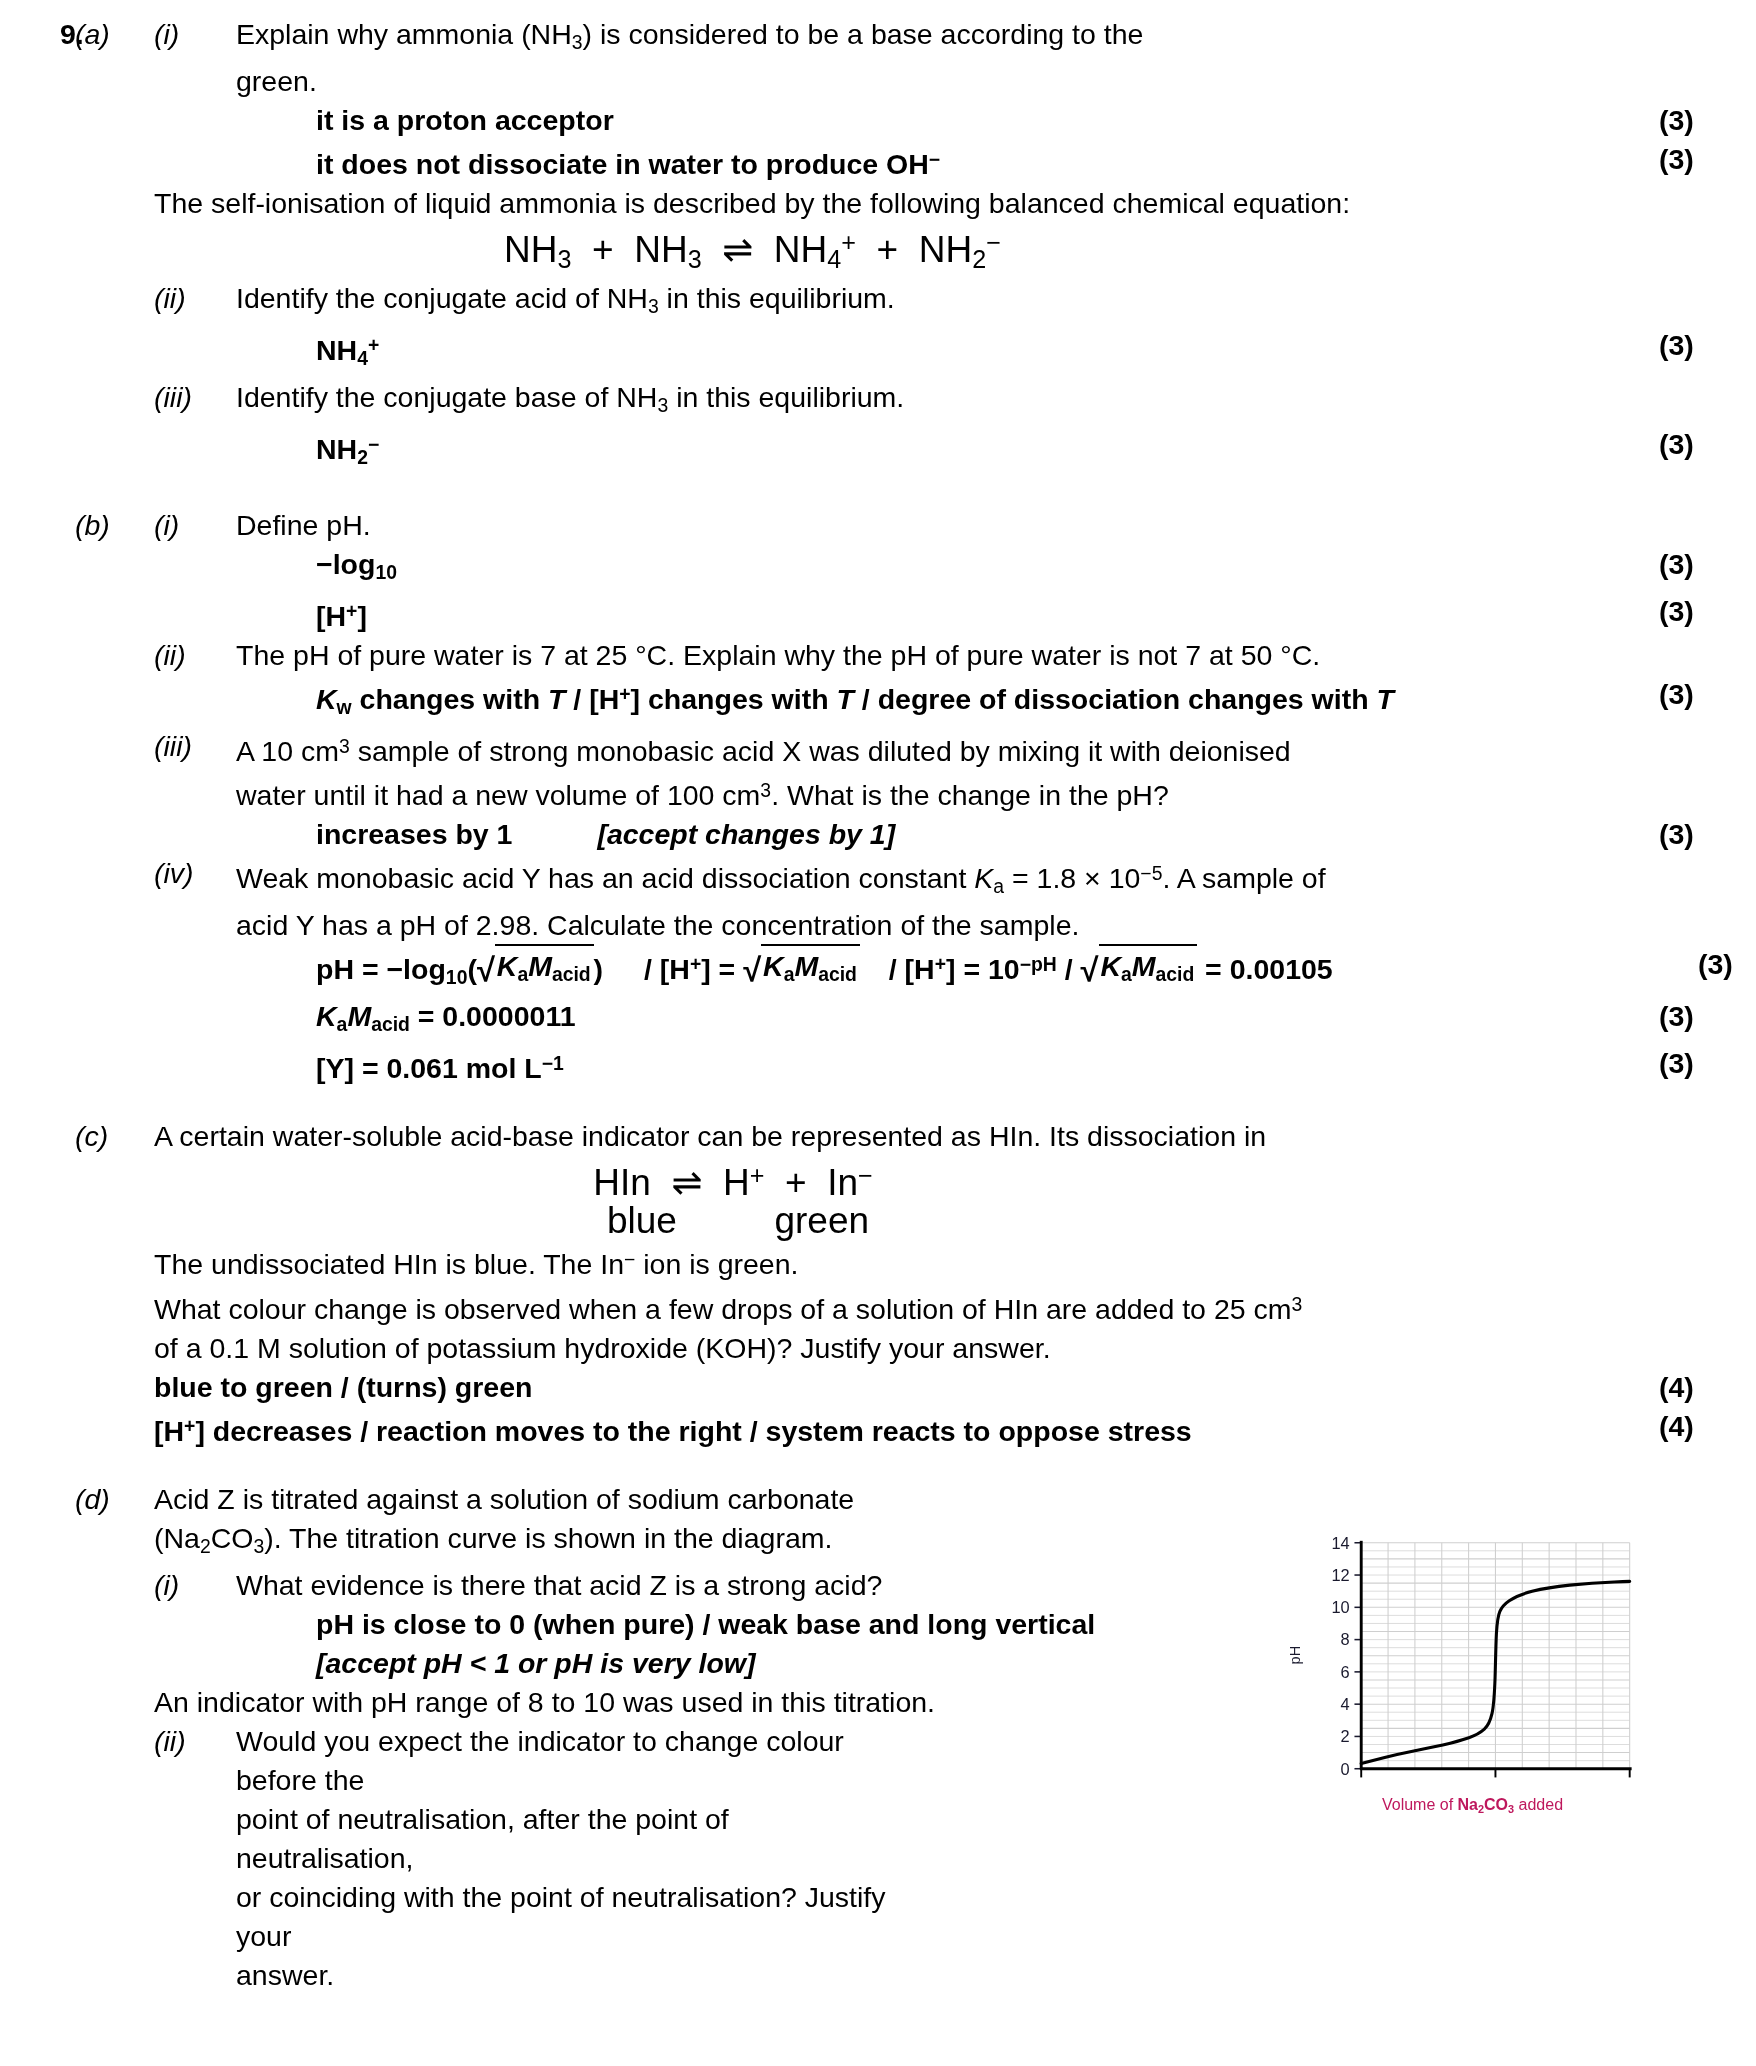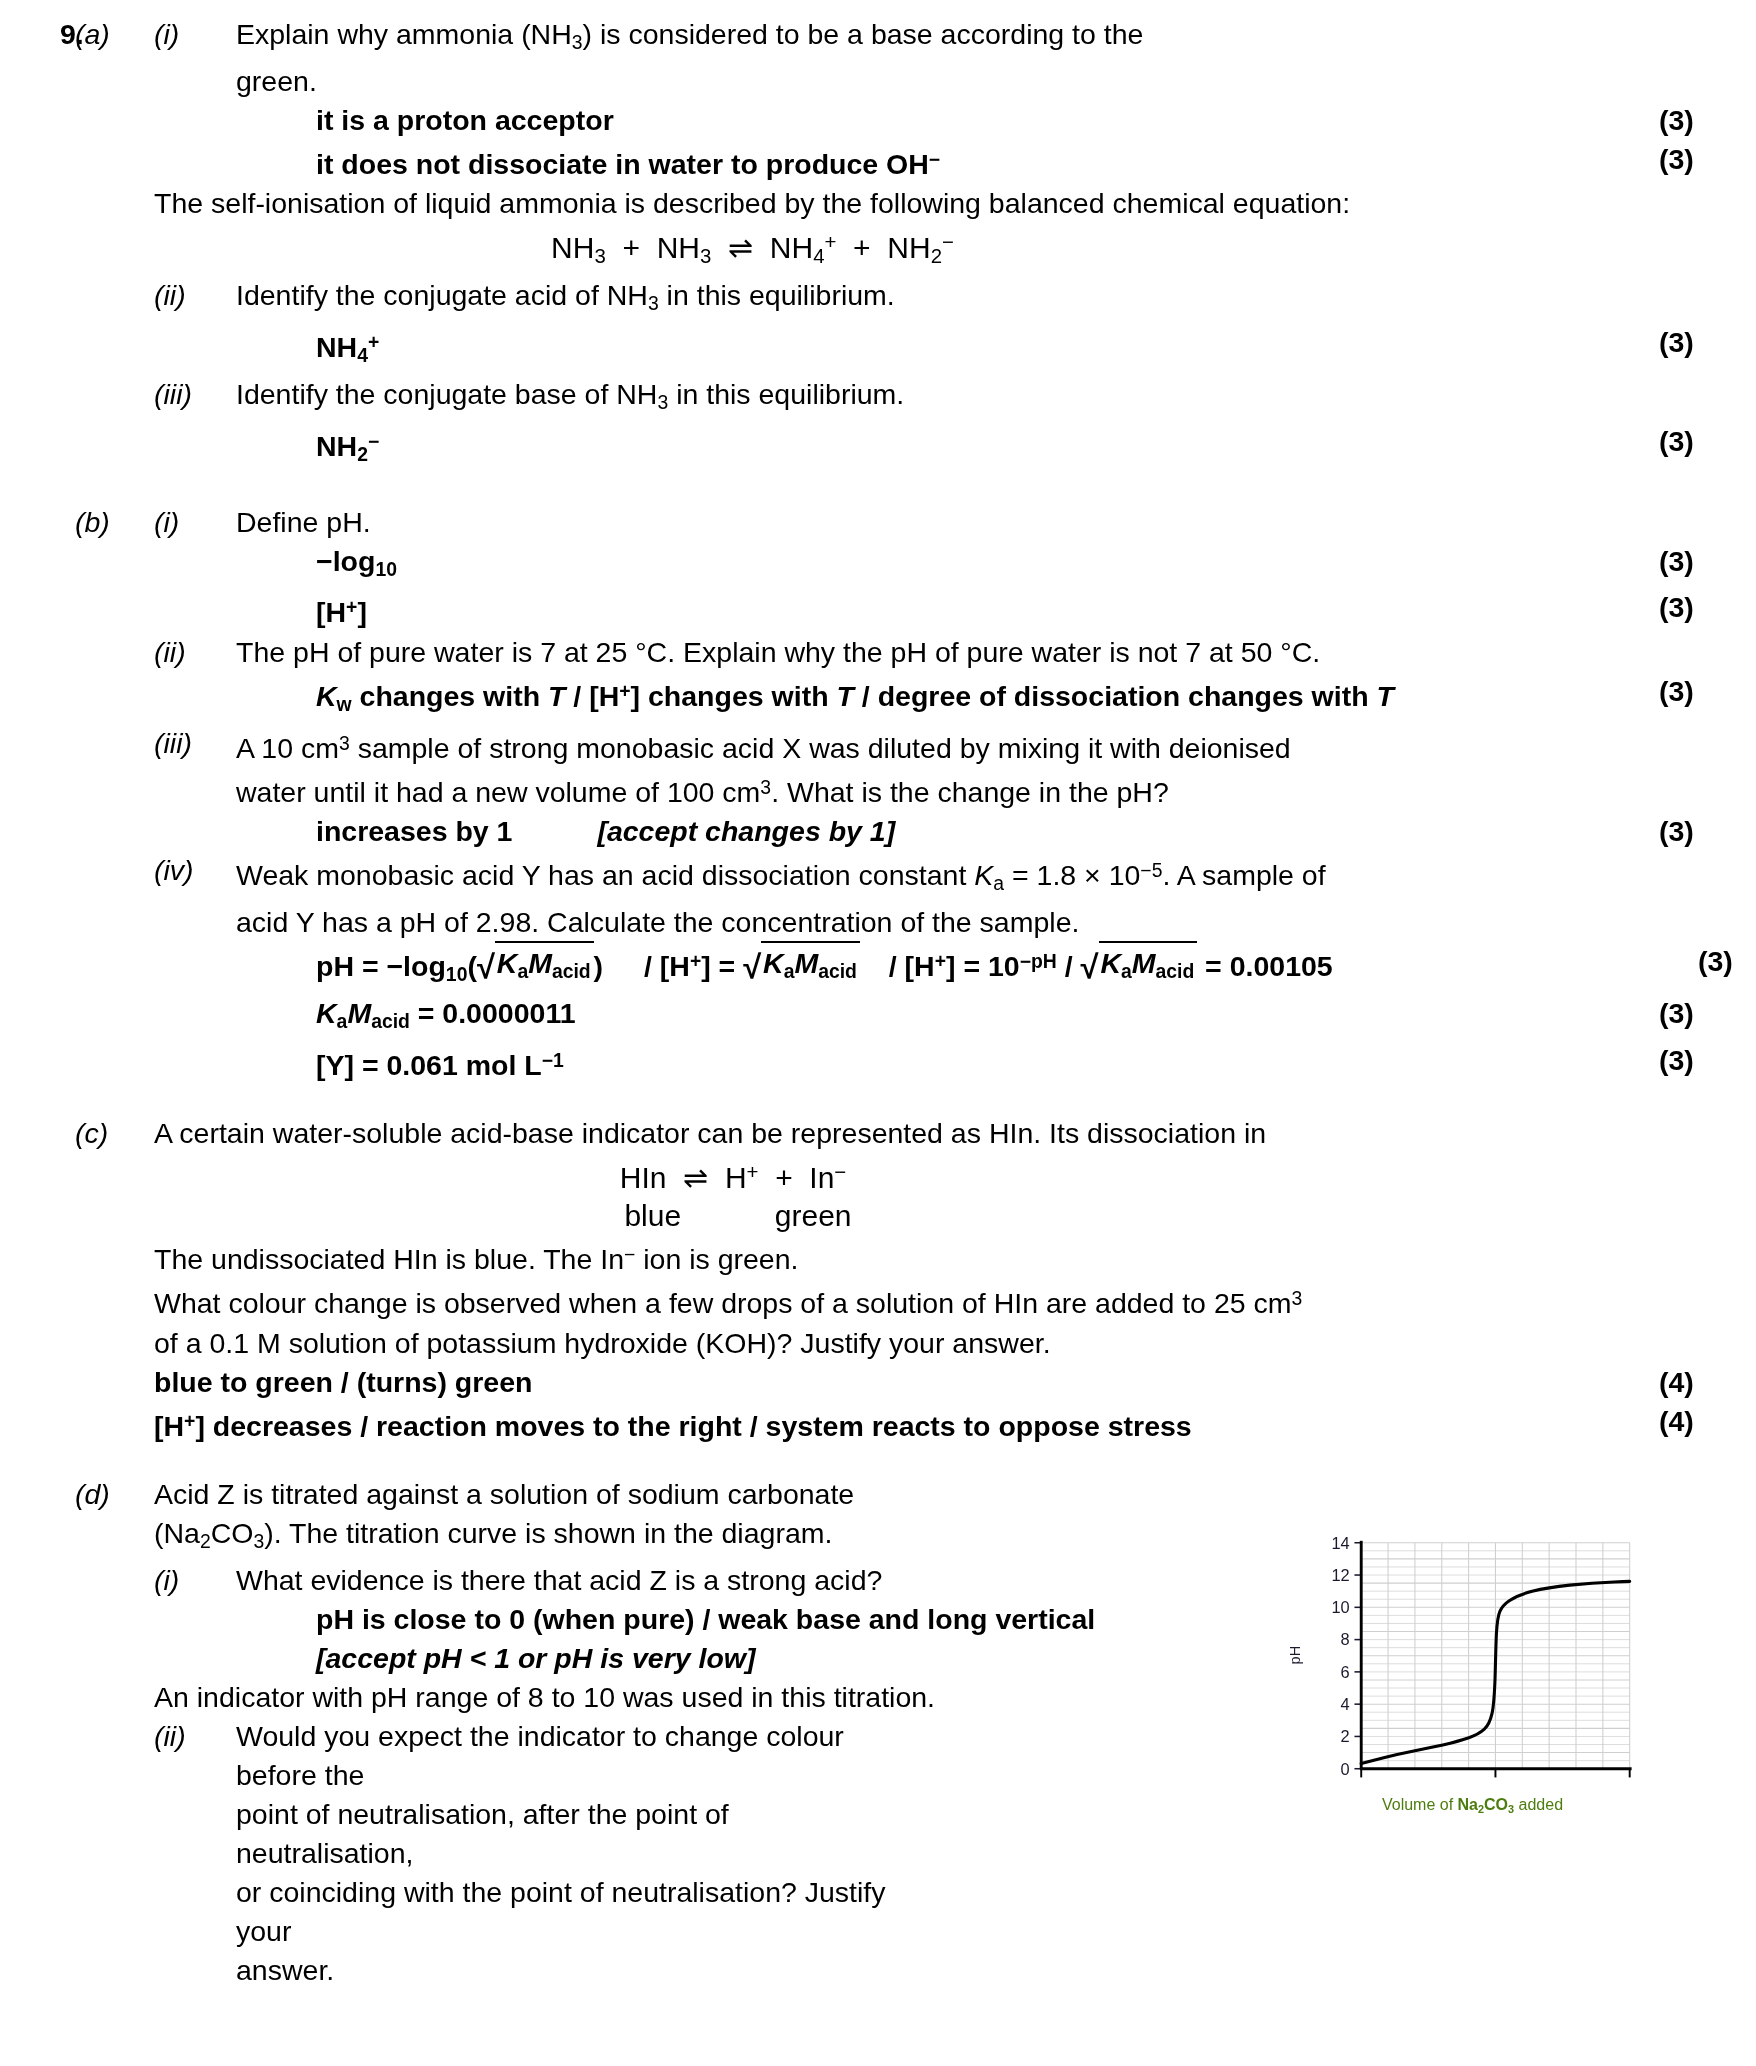--- a/index.html
+++ b/index.html
@@ -46,21 +46,21 @@
   .bi   { font-weight: bold; font-style: italic; }
 
   .answer { font-weight: bold; }
   .answer-it { font-weight: bold; font-style: italic; }
 
   sub { font-size: 0.68em; vertical-align: -0.25em; }
   sup { font-size: 0.68em; vertical-align: 0.42em; }
 
   .centered-eq {
     text-align: center;
-    font-size: 30px;
+    font-size: 37px;
     line-height: 39px;
   }
   .gap-lg { height: 29px; }
 
   
   .sqrt {
     display: inline-block;
     position: relative;
     white-space: nowrap;
   }
@@ -95,21 +95,21 @@
     color: #1a1a2e;
     letter-spacing: 0.2px;
   }
   .graph-xlabel {
     position: absolute;
     left: 0px;
     top: 263px;
     width: 377px;
     text-align: center;
     font-size: 16px;
-    color: #4d7c0f;
+    color: #be185d;
   }
   .graph-xlabel b { font-weight: bold; }
   .graph-svg {
     position: absolute;
     left: 27px;
     top: 0px;
   }
   .ytick-label {
     font-size: 17px;
     fill: #1a1a2e;

